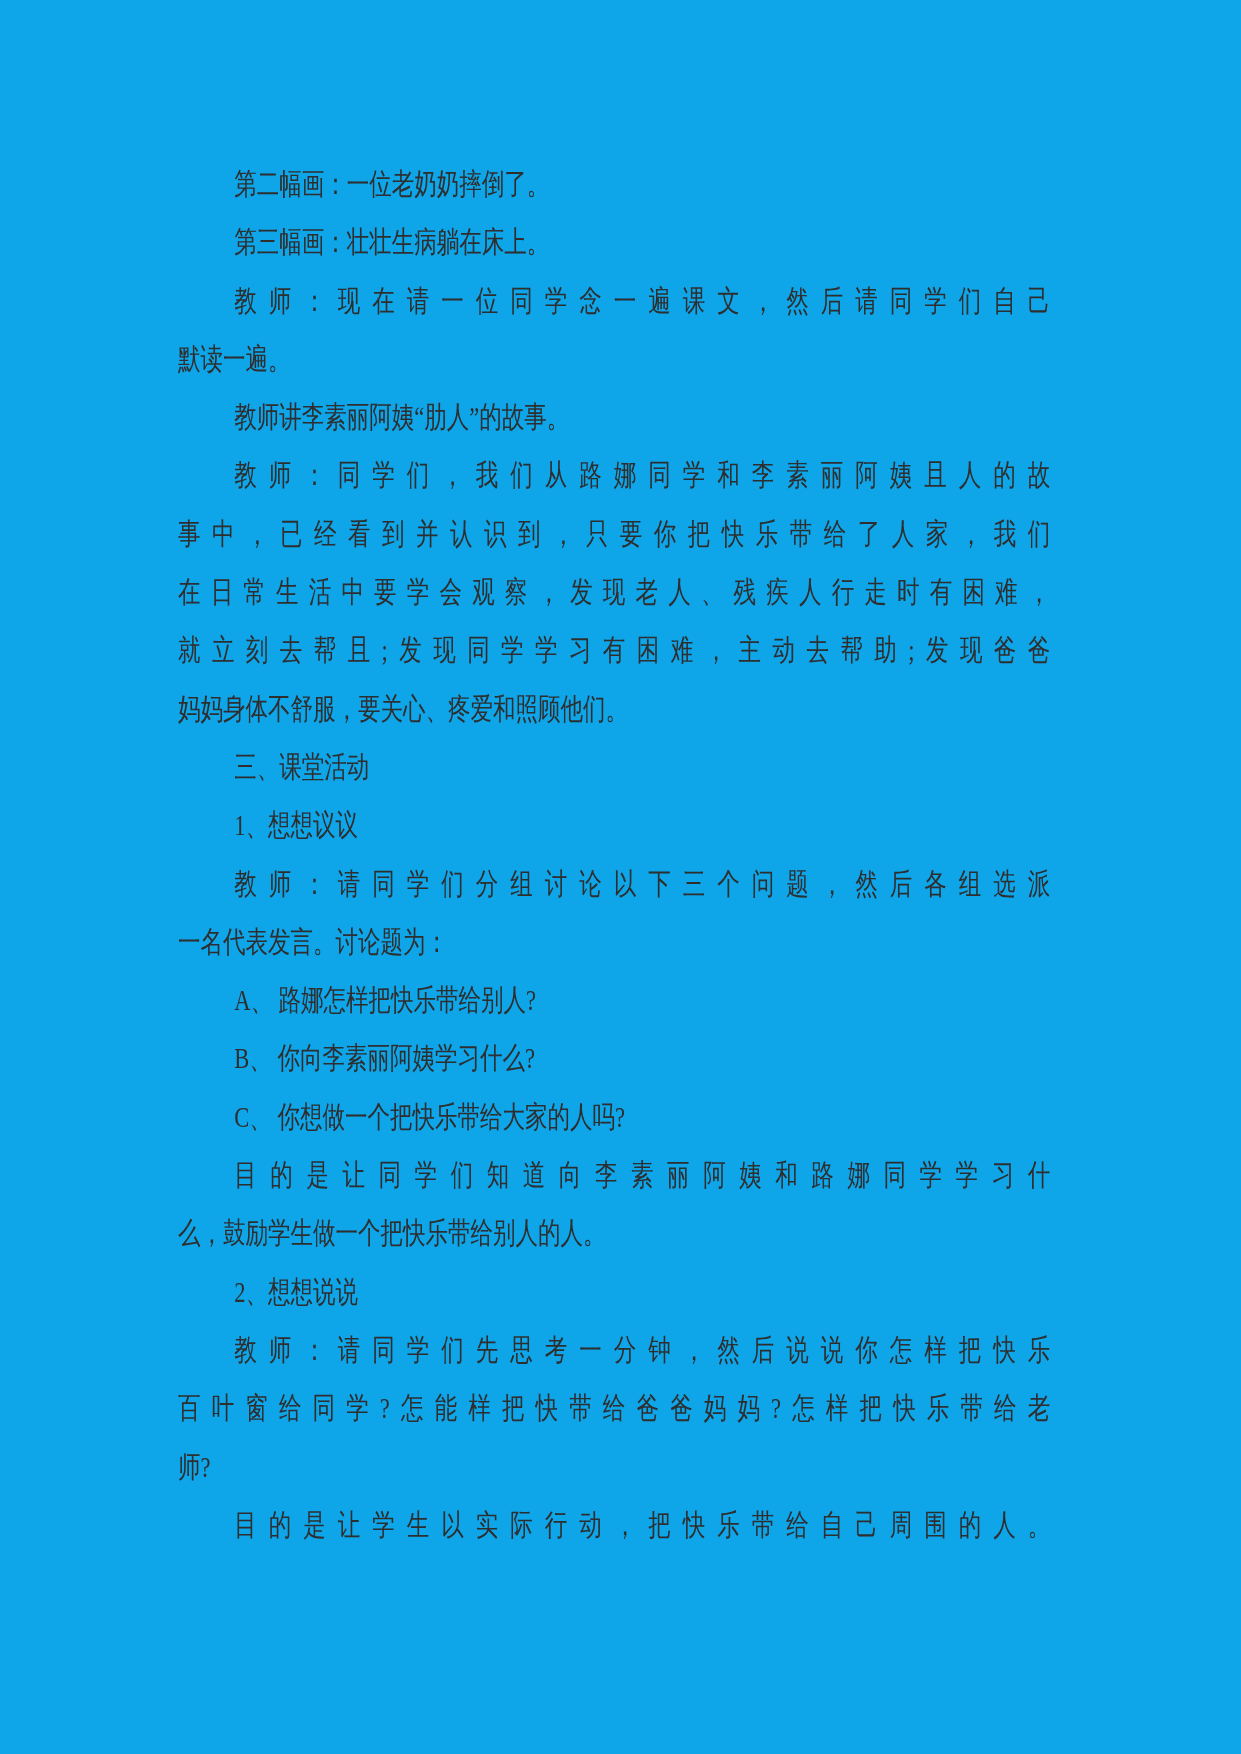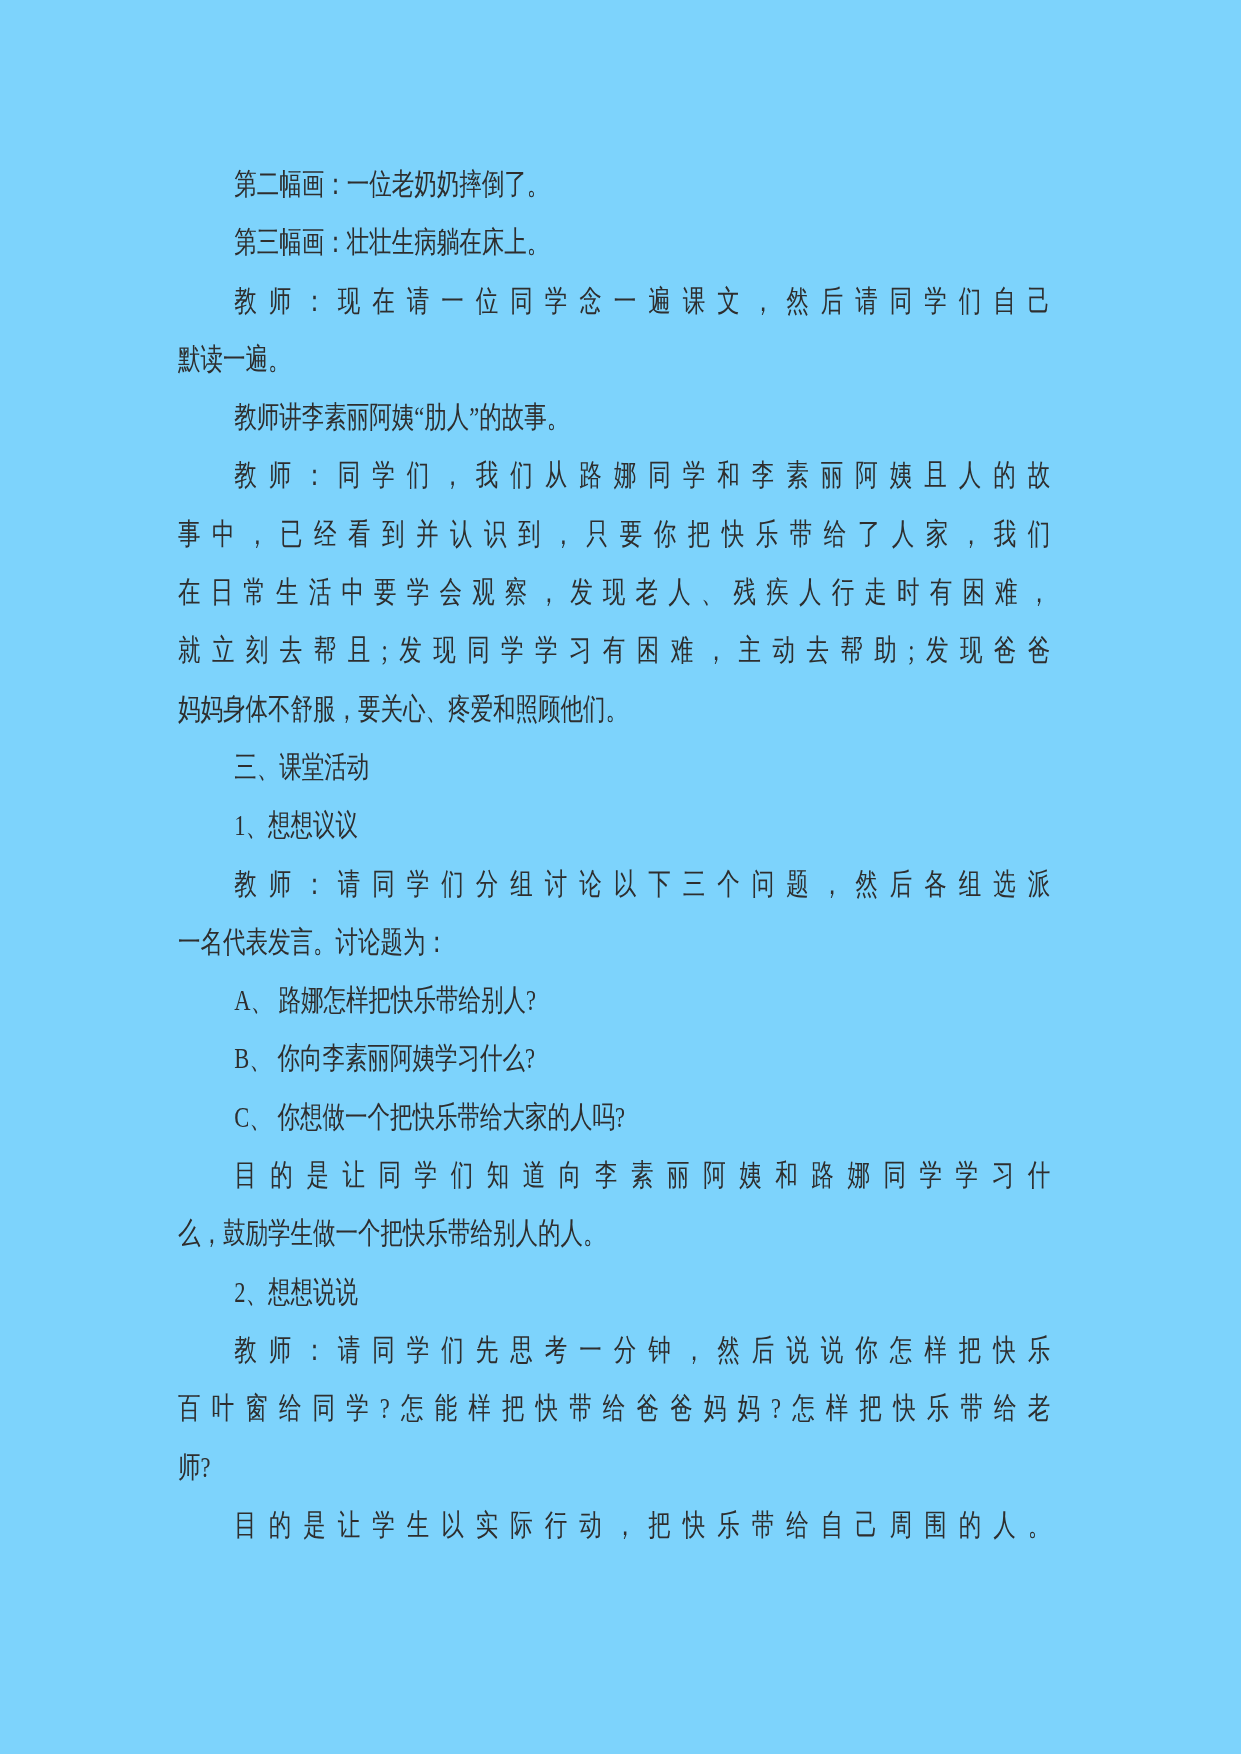--- a/index.html
+++ b/index.html
@@ -4,21 +4,21 @@
 <style>
   html, body {
     margin: 0;
     padding: 0;
     background: #ffffff;
   }
   .page {
     position: relative;
     width: 1241px;
     height: 1754px;
-    background: #7dd3fc;
+    background: #0ea5e9;
     overflow: hidden;
     font-family: "Liberation Serif", "DejaVu Serif", serif;
   }
   .content {
     position: absolute;
     left: 178px;
     top: 155px;
     width: 1163px;
     transform: scaleX(0.75);
     transform-origin: left top;

